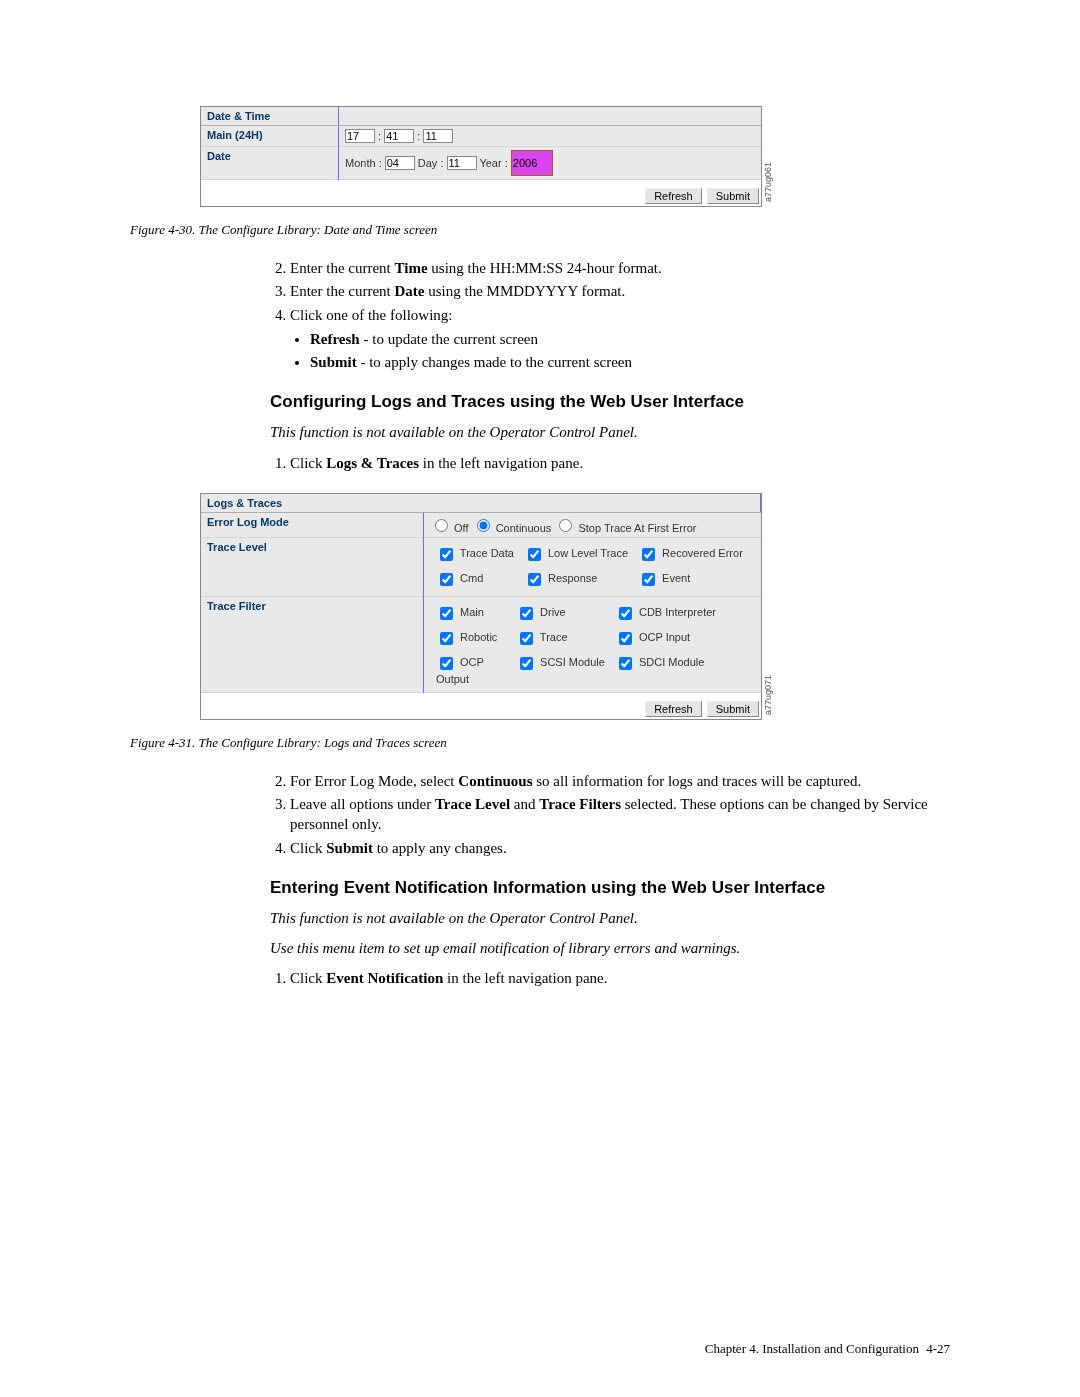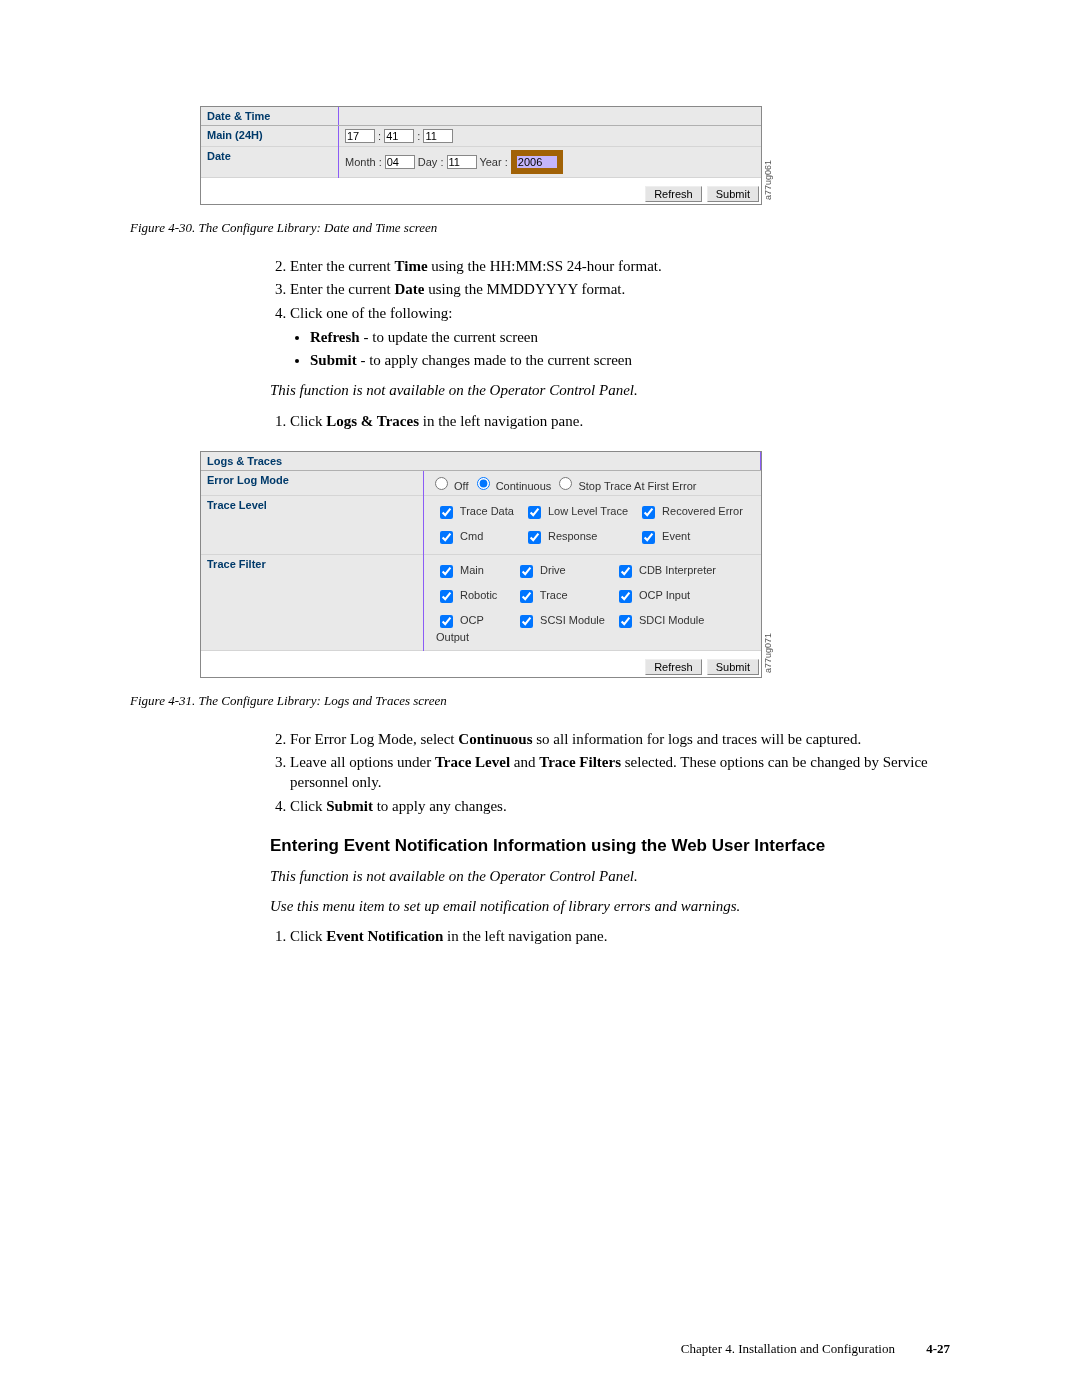--- a/index.html
+++ b/index.html
@@ -88,23 +88,23 @@
   .screenshot input.tiny {
     width: 26px;
     font-size: 11px;
     border: 1px solid #888;
     background: #fff;
     padding: 0 1px;
   }
   .screenshot input.small {
     width: 38px;
     font-size: 11px;
-    border: 6px solid #a16207;
-    background: #c4b5fd;
-    padding: 0 1px;
+    border: 1px solid #a16207;
+    background: #d946ef;
+    padding: 6px 1px;
   }
   .screenshot .btnbar-nowsep {
     text-align: right;
     padding: 8px 2px 2px 2px;
   }
   .screenshot button.wbtn {
     font-size: 11px;
     font-family: Verdana, Arial, sans-serif;
     background: #e5e5e5;
     border: 1px solid #888;
@@ -135,22 +135,22 @@
     vertical-align: middle;
     margin-right: 4px;
   }
   .footer {
     position: absolute;
     bottom: 40px;
     right: 130px;
     font-size: 13px;
   }
   .footer .pno {
-    font-weight: bold;
-    margin-left: 28px;
+    font-weight: normal;
+    margin-left: 4px;
   }
 </style>
 </head>
 <body>
 
 <div class="page">
 
   <div class="screenshot" style="position:relative;">
     <div class="side-code">a77ug061</div>
     <table class="form">
@@ -201,20 +201,21 @@
       <li>
         <span>Click one of the following:</span>
         <ul>
           <li><b>Refresh</b><span> - to update the current screen</span></li>
           <li><b>Submit</b><span> - to apply changes made to the current screen</span></li>
         </ul>
       </li>
     </ol>
   </div>
 
+  <div class="section-heading">Configuring Logs and Traces using the Web User Interface</div>
 
   <div class="body-text">
     <p>This function is not available on the Operator Control Panel.</p>
     <ol>
       <li>
         <span>Click </span><b>Logs &amp; Traces</b><span> in the left navigation pane.</span>
       </li>
     </ol>
   </div>
 

